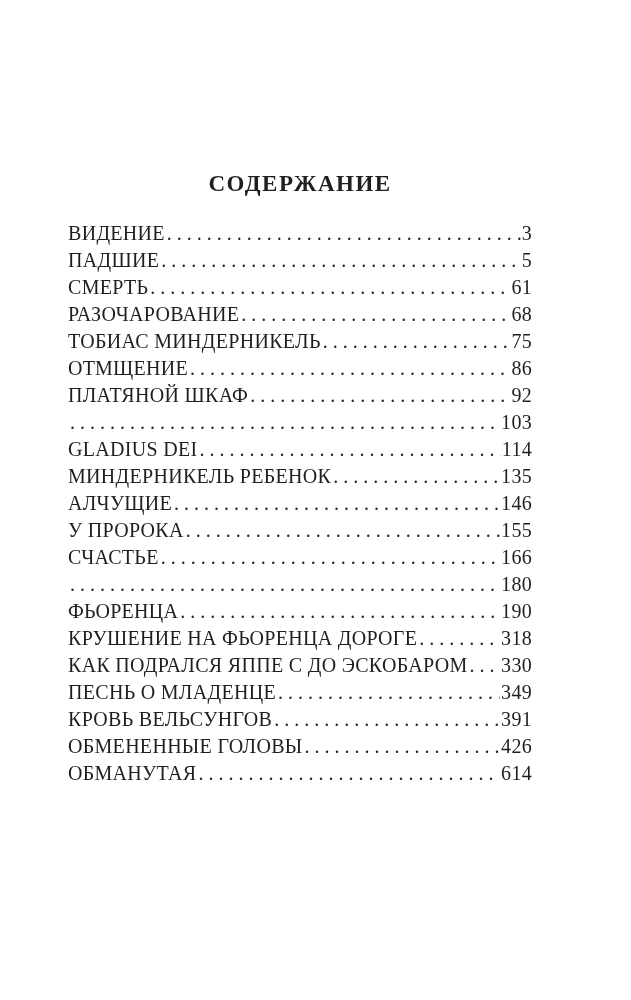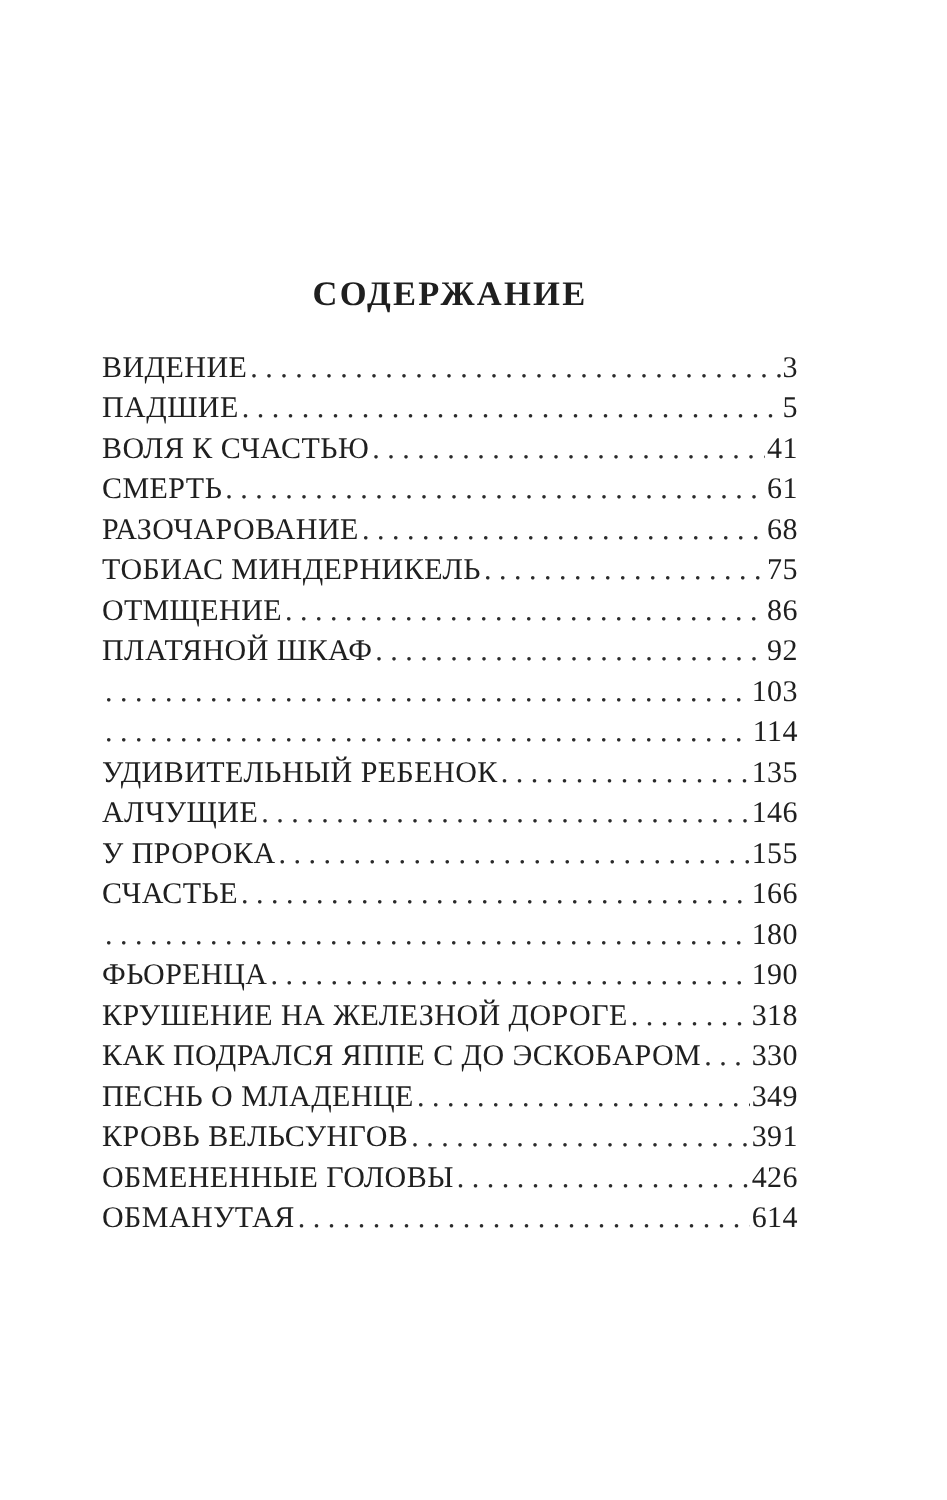--- a/index.html
+++ b/index.html
@@ -11,21 +11,21 @@
     height: 1000px;
     background: #ffffff;
     position: relative;
     font-family: "Liberation Serif", serif;
     color: #1f1f1f;
     overflow: hidden;
   }
   .book-page {
     position: absolute;
     left: 68px;
-    top: 12px;
+    top: 0;
     width: 464px;
   }
   .toc-heading {
     margin: 0;
     padding-top: 172px;
     text-align: center;
     font-size: 23px;
     font-weight: bold;
     letter-spacing: 1.5px;
     line-height: 24px;
@@ -71,25 +71,20 @@
     <span class="toc-dots"></span>
     <span class="toc-page">3</span>
   </div>
 
   <div class="toc-row">
     <span class="toc-title">ПАДШИЕ</span>
     <span class="toc-dots"></span>
     <span class="toc-page">5</span>
   </div>
 
-  <div class="toc-row">
-    <span class="toc-title">ВОЛЯ К СЧАСТЬЮ</span>
-    <span class="toc-dots"></span>
-    <span class="toc-page">41</span>
-  </div>
 
   <div class="toc-row">
     <span class="toc-title">СМЕРТЬ</span>
     <span class="toc-dots"></span>
     <span class="toc-page">61</span>
   </div>
 
   <div class="toc-row">
     <span class="toc-title">РАЗОЧАРОВАНИЕ</span>
     <span class="toc-dots"></span>
@@ -113,26 +108,27 @@
     <span class="toc-dots"></span>
     <span class="toc-page">92</span>
   </div>
 
   <div class="toc-row">
     <span class="toc-dots"></span>
     <span class="toc-page">103</span>
   </div>
 
   <div class="toc-row">
+    <span class="toc-title">GLADIUS DEI</span>
     <span class="toc-dots"></span>
     <span class="toc-page">114</span>
   </div>
 
   <div class="toc-row">
-    <span class="toc-title">УДИВИТЕЛЬНЫЙ РЕБЕНОК</span>
+    <span class="toc-title">МИНДЕРНИКЕЛЬ РЕБЕНОК</span>
     <span class="toc-dots"></span>
     <span class="toc-page">135</span>
   </div>
 
   <div class="toc-row">
     <span class="toc-title">АЛЧУЩИЕ</span>
     <span class="toc-dots"></span>
     <span class="toc-page">146</span>
   </div>
 
@@ -154,21 +150,21 @@
   </div>
 
   <div class="toc-row">
     <span class="toc-title">ФЬОРЕНЦА</span>
     <span class="toc-dots"></span>
     <span class="toc-page">190</span>
   </div>
 
 
   <div class="toc-row">
-    <span class="toc-title">КРУШЕНИЕ НА ЖЕЛЕЗНОЙ ДОРОГЕ</span>
+    <span class="toc-title">КРУШЕНИЕ НА ФЬОРЕНЦА ДОРОГЕ</span>
     <span class="toc-dots"></span>
     <span class="toc-page">318</span>
   </div>
 
   <div class="toc-row">
     <span class="toc-title">КАК ПОДРАЛСЯ ЯППЕ С ДО ЭСКОБАРОМ</span>
     <span class="toc-dots"></span>
     <span class="toc-page">330</span>
   </div>
 

